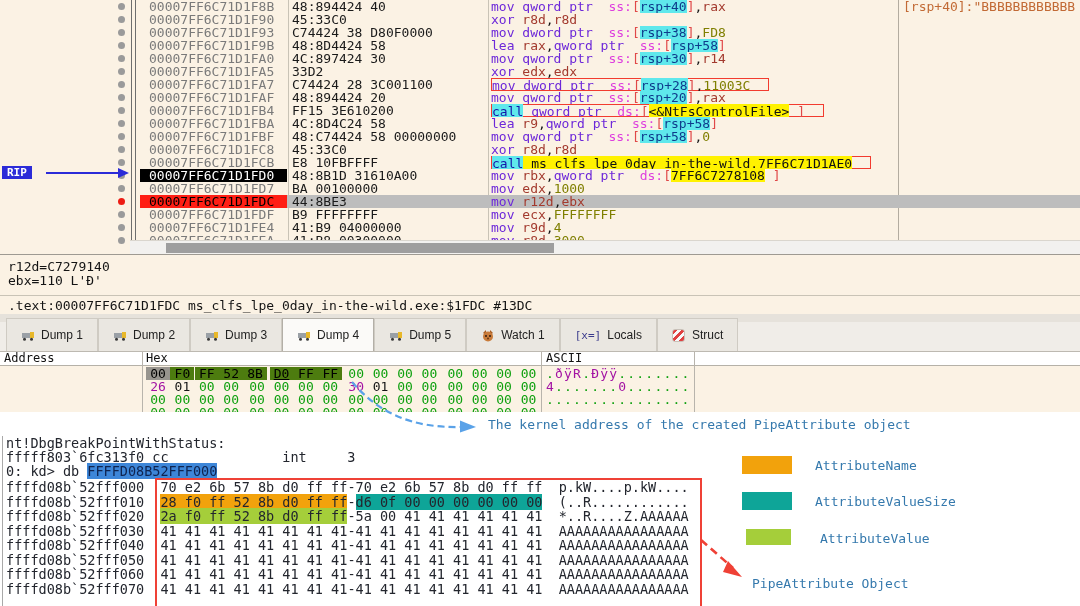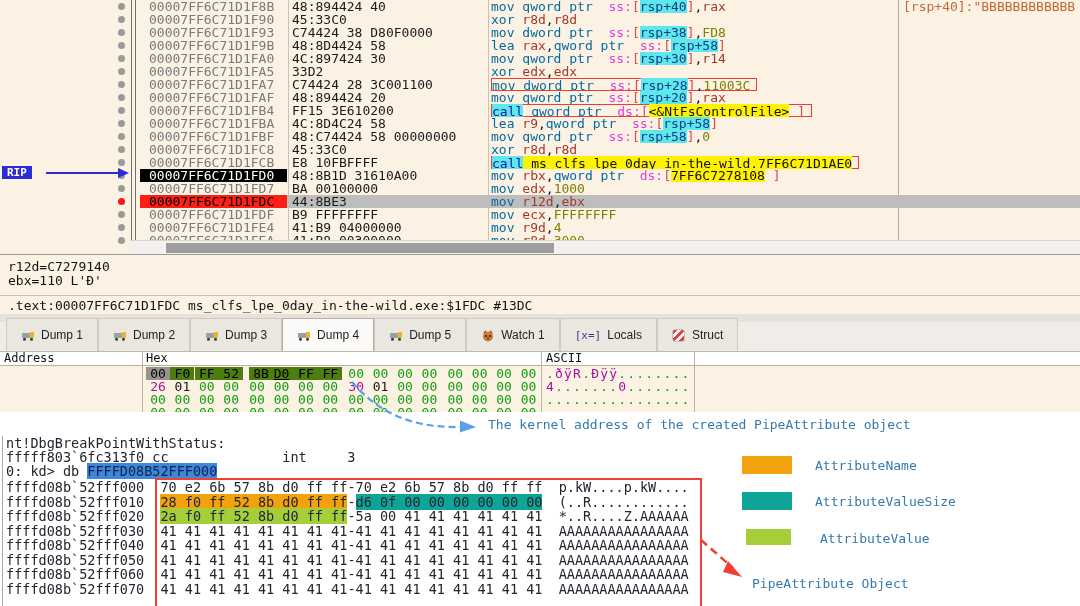--- a/index.html
+++ b/index.html
@@ -12,30 +12,30 @@
   .grayband{position:absolute;left:287px;right:0;top:0;height:13px;background:#BDBDBD;}
   .dot{position:absolute;left:118px;top:3px;width:7px;height:7px;border-radius:50%;background:#9A9A9A;}
   .dot-red{background:#ED1C14;}
   .dcol{position:absolute;top:0;height:13px;overflow:hidden;}
   .col-addr{left:140px;width:147px;color:#7A7A7A;padding-left:9px;box-sizing:border-box;}
   .addr-black{background:#000;color:#FFF;}
   .addr-red{background:#FF1E14;color:#000;}
   .col-bytes{left:292px;width:194px;color:#1A1A1A;}
   .col-ins{left:491px;width:405px;}
   .col-cmt{left:903px;width:177px;color:#C26A35;}
-  .tk-mn,.tk-ptr{color:#0369a1;}
+  .tk-mn,.tk-ptr{color:#6d28d9;}
   .tk-seg{color:#DE3FDE;}
   .tk-br{color:#E04848;}
   .tk-reg{color:#A33A2E;}
   .tk-num{color:#7F7F00;}
   .tk-pl{color:#141414;}
   .tk-cyan{background:#5FE8EC;color:#0E3C8C;}
   .tk-cyanbg{background:#5FE8EC;color:#1414A8;}
   .tk-yell{background:#FFF200;color:#111;}
-  .insbox{display:inline-block;height:13px;box-sizing:border-box;border:1px solid #F23B2F;padding-right:6px;}
+  .insbox{display:inline-block;height:13px;box-sizing:border-box;border:1px solid #F23B2F;padding-right:18px;}
   #hscroll{position:absolute;left:130px;right:0;top:240px;height:14px;background:#F2F1EF;border-top:1px solid #DAD6CE;}
   #hthumb{position:absolute;left:36px;top:2px;width:388px;height:10px;background:#9E9E9E;}
   #rip{position:absolute;left:2px;top:166px;background:#2B2BD8;color:#fff;font-size:11px;line-height:13px;font-weight:bold;padding:0 5px;}
 
   
   #info{position:absolute;left:0;top:254px;width:1080px;height:60px;background:#FBF2E4;border-top:1px solid #9E9A92;box-sizing:border-box;}
   .infoline{position:absolute;left:8px;font-size:13px;line-height:14px;color:#141414;white-space:pre;}
   #infosep{position:absolute;left:0;right:0;top:40px;height:1px;background:#C9C3B6;}
   #gap{position:absolute;left:0;top:314px;width:1080px;height:8px;background:#E6E2DB;}
 
@@ -213,21 +213,21 @@
     <div class="dumpsep" style="left:142px;"></div>
     <div class="dumpsep" style="left:541px;"></div>
     <div class="dumpsep" style="left:694px;"></div>
     <div>
         <div class="dumprow" style="top: 15px;">
           <span class="dumpaddr">0000009336AFE5F8</span>
           <span class="hexbyte b-self" style="left: 146px;">00</span>
           <span class="hexbyte b-sel" style="left: 170.4px;">F0</span>
           <span class="hexbyte b-sel" style="left: 194.8px;">FF</span>
           <span class="hexbyte b-sel" style="left: 219.2px;">52</span>
-          <span class="hexbyte b-sel" style="left: 249px;">8B</span>
+          <span class="hexbyte b-sel" style="left: 243px;">8B</span>
           <span class="hexbyte b-sel" style="left: 269.5px; text-decoration: underline;">D0</span>
           <span class="hexbyte b-sel" style="left: 293.9px;">FF</span>
           <span class="hexbyte b-sel" style="left: 318.3px;">FF</span>
           <span class="hexbyte b-z" style="left: 344.2px;">00</span>
           <span class="hexbyte b-z" style="left: 368.6px;">00</span>
           <span class="hexbyte b-z" style="left: 393px;">00</span>
           <span class="hexbyte b-z" style="left: 417.4px;">00</span>
           <span class="hexbyte b-z" style="left: 443.3px;">00</span>
           <span class="hexbyte b-z" style="left: 467.7px;">00</span>
           <span class="hexbyte b-z" style="left: 492.1px;">00</span>

